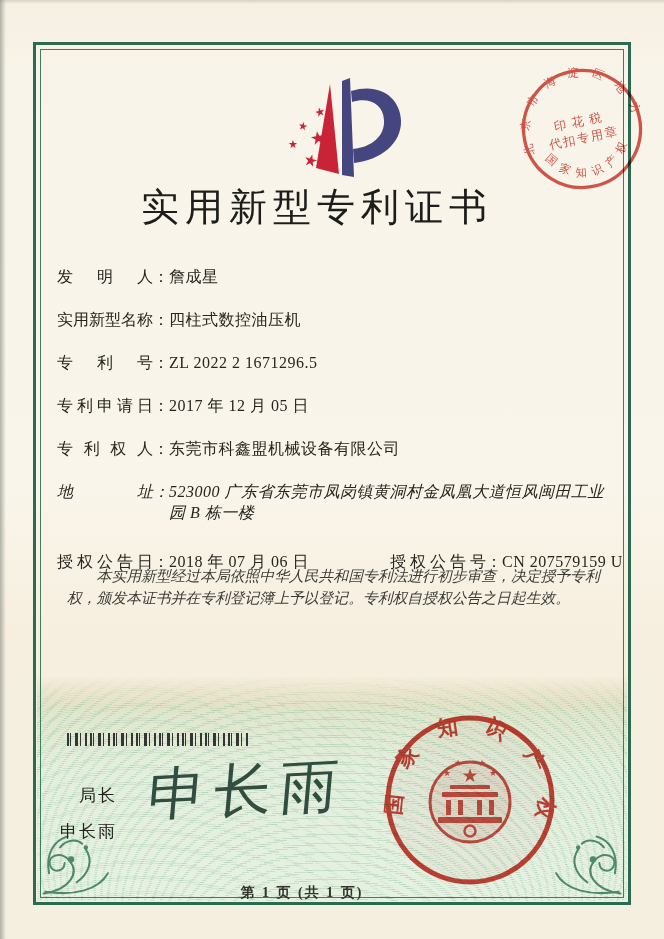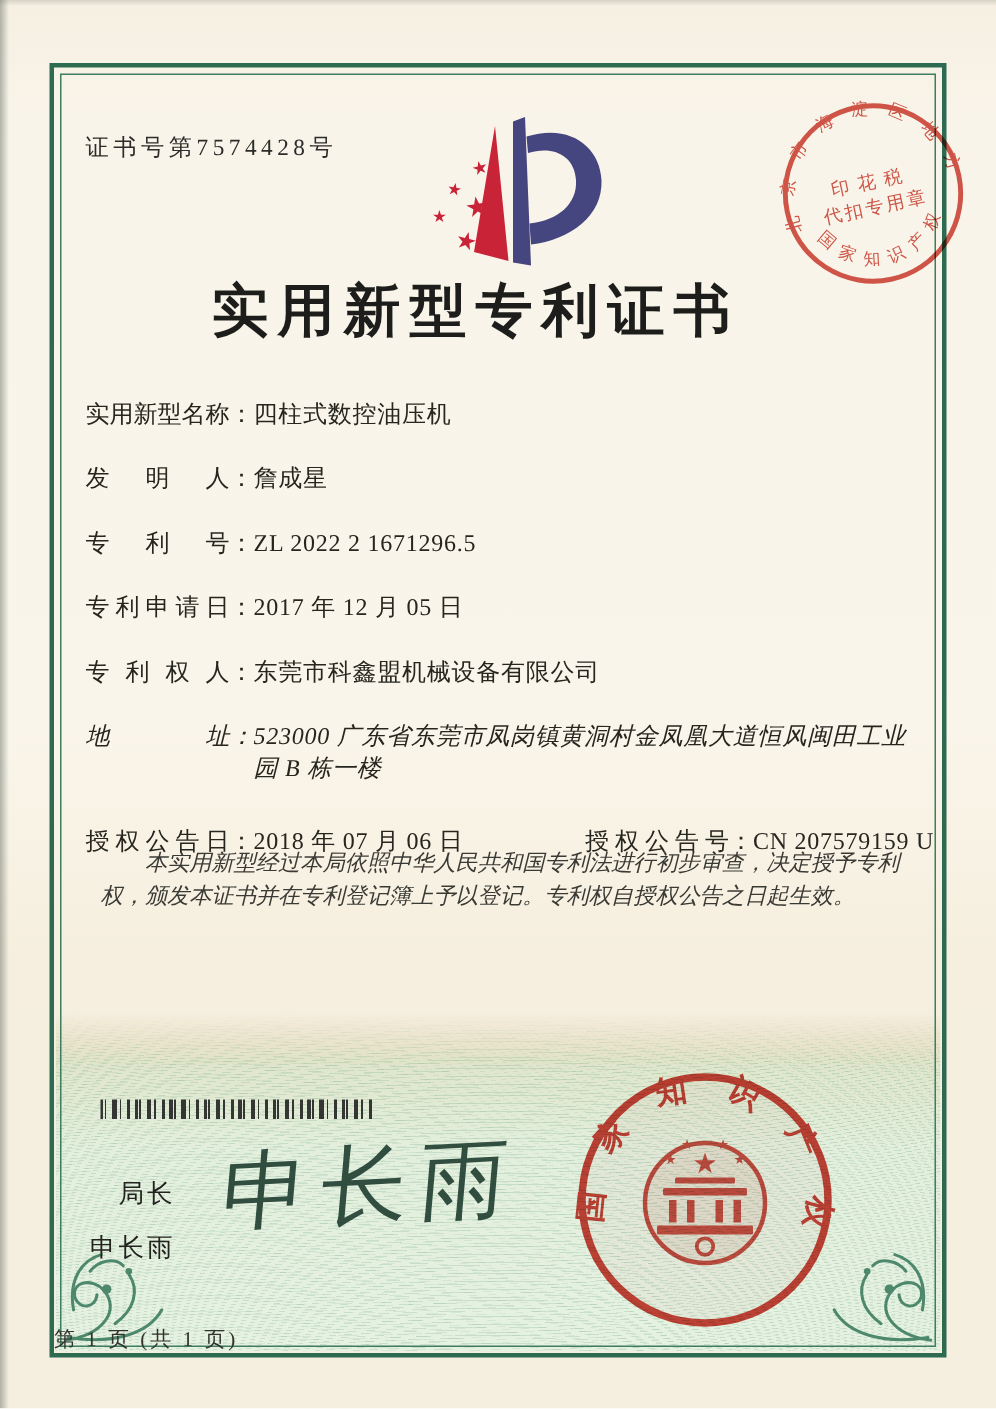--- a/index.html
+++ b/index.html
@@ -30,21 +30,21 @@
 
   .cert-no{position:absolute;left:57px;top:88px;font-size:15.5px;letter-spacing:3px;
            color:#2c2c2a;z-index:3;}
 
   .logo{position:absolute;left:268px;top:74px;width:152px;height:110px;z-index:3;}
 
   .tax-seal{position:absolute;left:516px;top:60px;width:132px;height:138px;z-index:5;
             transform:rotate(-12deg);mix-blend-mode:multiply;opacity:.92;}
 
   .title{position:absolute;left:0;right:30px;top:182px;margin:0;text-align:center;z-index:3;
-         font-size:38px;font-weight:700;letter-spacing:6px;color:#1d1d1b;}
+         font-size:38px;font-weight:400;letter-spacing:6px;color:#1d1d1b;}
 
   .fields{position:absolute;left:57px;top:266px;right:36px;z-index:3;color:#26261f;}
   .row{line-height:21px;font-size:16px;margin-bottom:22px;white-space:nowrap;}
   .row.addr{white-space:normal;margin-bottom:5px;font-style:italic;}
   .f-label{display:inline-block;width:96px;text-align:justify;text-align-last:justify;
            vertical-align:top;}
   .f-colon{display:inline-block;width:16px;vertical-align:top;}
   .f-value{letter-spacing:.5px;vertical-align:top;}
   .addr .f-value{display:inline-block;width:440px;line-height:21px;}
   .grant-row{position:relative;line-height:21px;font-size:16px;margin-top:28px;}
@@ -67,22 +67,22 @@
       font-size:58px;color:#234134;letter-spacing:8px;opacity:.92;
       transform:rotate(-3deg) skewX(-8deg);white-space:nowrap;}
 
   .cnipa-seal{position:absolute;left:380px;top:710px;width:180px;height:180px;z-index:5;
       mix-blend-mode:multiply;opacity:.95;}
   .cnipa-date{position:absolute;left:384px;top:845px;width:196px;z-index:6;
       font-size:16px;letter-spacing:1px;white-space:nowrap;}
   .cnipa-date .num{color:#55504a;}
   .cnipa-date .unit{color:#c23a2e;padding:0 2px;}
 
-  .footer{position:absolute;left:36px;right:96px;top:884px;text-align:left;z-index:3;
-          font-size:14px;letter-spacing:2px;color:#33332e;}
+  .footer{position:absolute;left:36px;right:96px;top:884px;text-align:center;z-index:3;
+          font-size:14px;letter-spacing:2px;color:#33332e;font-weight:bold;}
 
   .flourish{position:absolute;width:92px;height:92px;z-index:3;opacity:.85;}
   .flourish.bl{left:38px;bottom:40px;}
   .flourish.br{right:38px;bottom:40px;transform:scaleX(-1);}
 </style>
 </head>
 <body>
 
 <div class="paper">
   <div class="scan-edge-left"></div>
@@ -107,21 +107,20 @@
       <path d="M6,94 C34,90 46,72 34,58 C25,48 10,52 13,63 C16,72 28,71 29,61"></path>
       <path d="M8,92 C40,97 66,90 76,72"></path>
       <path d="M12,72 C8,50 18,36 32,32"></path>
       <path d="M42,82 C56,72 60,58 52,46"></path>
       <path d="M24,44 C30,36 42,34 48,40"></path>
     </g>
     <circle cx="36" cy="57" r="3.4" fill="#35775a"></circle>
     <circle cx="52" cy="44" r="2.4" fill="#35775a"></circle>
   </svg>
 
-  <div class="cert-no">证书号第7574428号</div>
 
   <svg class="logo" viewBox="0 0 152 110">
     <polygon points="62,10 71,100 48,94" fill="#c82336"></polygon>
     <polygon points="74,7 82,4 86,103 74,101" fill="#45457f"></polygon>
     <path d="M83,17 C112,8 132,24 133,46 C134,70 112,86 86,89 L85,75 C104,73 117,62 116,46 C115,29 100,23 84,28 Z" fill="#45457f"></path>
     <text x="52" y="42" font-size="12" fill="#c82336" text-anchor="middle" transform="rotate(-14 52 38)">★</text>
     <text x="35" y="56" font-size="11" fill="#c82336" text-anchor="middle" transform="rotate(10 35 52)">★</text>
     <text x="50" y="70" font-size="18" fill="#c82336" text-anchor="middle" transform="rotate(-9 50 64)">★</text>
     <text x="25" y="74" font-size="11" fill="#c82336" text-anchor="middle">★</text>
     <text x="43" y="92" font-size="16" fill="#c82336" text-anchor="middle" transform="rotate(14 43 86)">★</text>
@@ -140,24 +139,24 @@
       <textPath href="#taxArcBot" startOffset="6">国家知识产权局</textPath>
     </text>
     <text x="70" y="66" font-size="13" fill="#cf4a3e" text-anchor="middle" letter-spacing="6">印花税</text>
     <text x="70" y="84" font-size="13" fill="#cf4a3e" text-anchor="middle" letter-spacing="2">代扣专用章</text>
   </svg>
 
   <h1 class="title">实用新型专利证书</h1>
 
   <div class="fields">
     <div class="row">
+      <span class="f-label">发明人</span><span class="f-colon">：</span><span class="f-value">詹成星</span>
+    </div>
+    <div class="row">
       <span class="f-label">实用新型名称</span><span class="f-colon">：</span><span class="f-value">四柱式数控油压机</span>
-    </div>
-    <div class="row">
-      <span class="f-label">发明人</span><span class="f-colon">：</span><span class="f-value">詹成星</span>
     </div>
     <div class="row">
       <span class="f-label">专利号</span><span class="f-colon">：</span><span class="f-value">ZL 2022 2 1671296.5</span>
     </div>
     <div class="row">
       <span class="f-label">专利申请日</span><span class="f-colon">：</span><span class="f-value">2017 年 12 月 05 日</span>
     </div>
     <div class="row">
       <span class="f-label">专利权人</span><span class="f-colon">：</span><span class="f-value">东莞市科鑫盟机械设备有限公司</span>
     </div>

